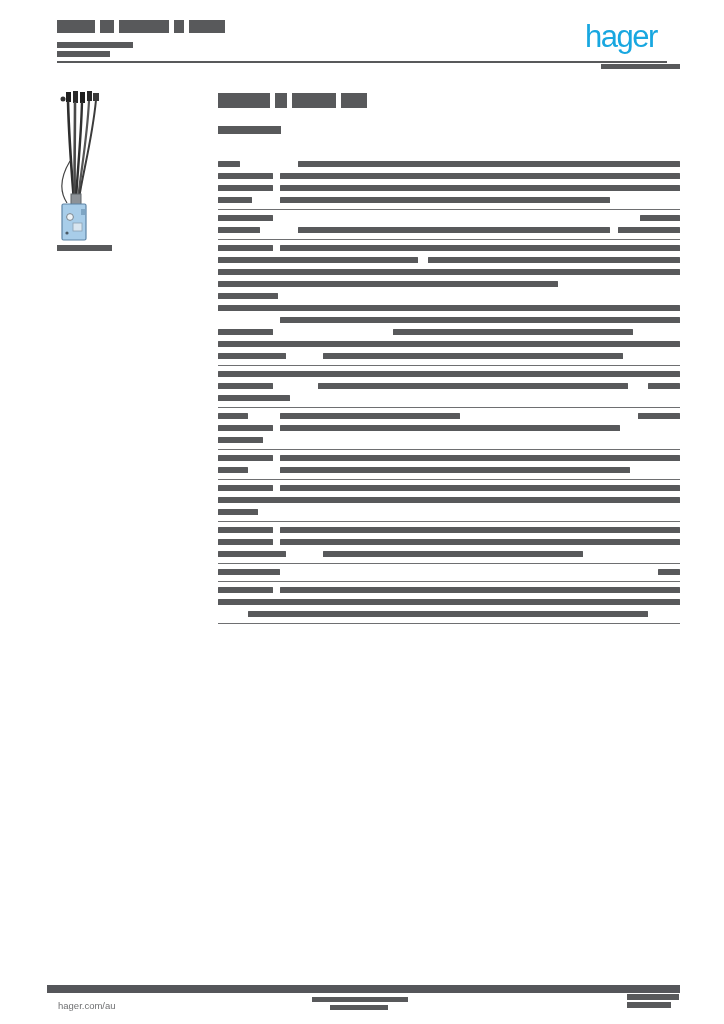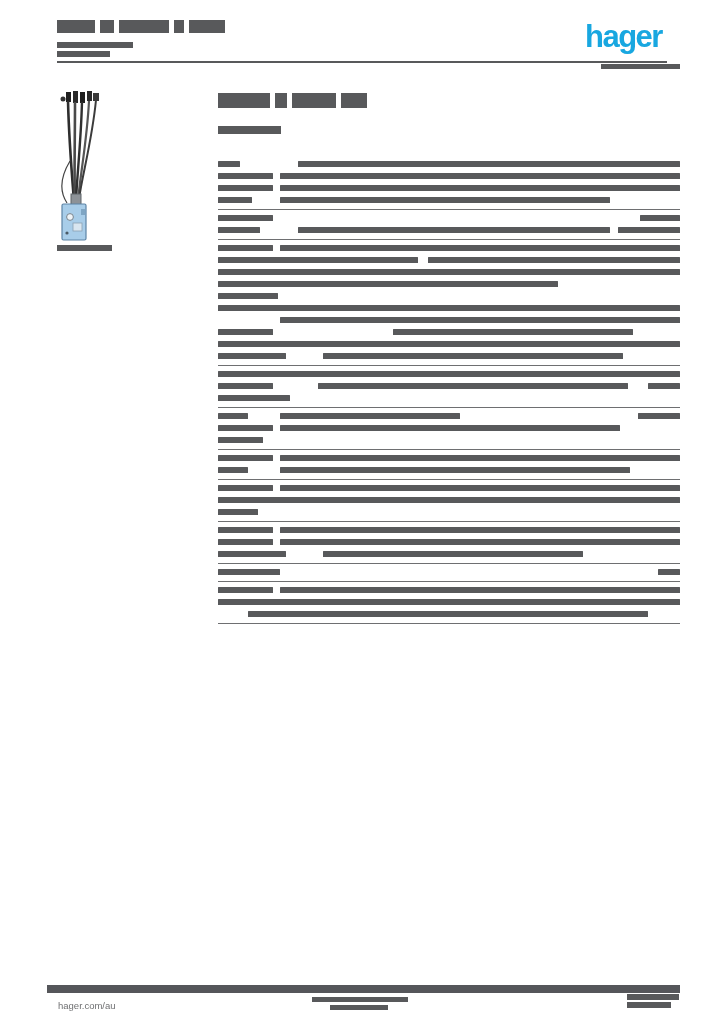--- a/index.html
+++ b/index.html
@@ -15,21 +15,21 @@
   .wordbar{display:inline-block;background:var(--bar,#58595b);margin-right:5px;vertical-align:top;}
   .grow{position:relative;height:6px;margin-bottom:6px;}
   .sep{height:1px;background:var(--sep,#6e6f71);margin:4px 0 5px 0;}
   
   .hdr-left{position:absolute;left:57px;top:20px;}
   .hdr-title .wordbar{height:13px;}
   .hdr-sub{margin-top:4px;}
   .hdr-sub .blk{display:block;background:var(--bar);height:6px;margin-top:3px;}
   .logo{
     position:absolute;left:585px;top:21px;
-    font-size:31px;font-weight:700;letter-spacing:-1.5px;
+    font-size:31px;font-weight:400;letter-spacing:-1.5px;
     color:var(--logo,#18a7e0);line-height:1;
   }
   .logo-underbar{position:absolute;left:601px;top:64px;width:79px;height:5px;background:var(--bar);}
   .rule{position:absolute;left:57px;top:61px;width:610px;height:2px;background:var(--bar);}
   
   .figure{position:absolute;left:57px;top:91px;width:56px;}
   .figure svg{display:block;}
   .caption{width:55px;height:6px;background:var(--bar);margin-top:2px;}
   
   .main{position:absolute;left:218px;top:93px;width:462px;}

